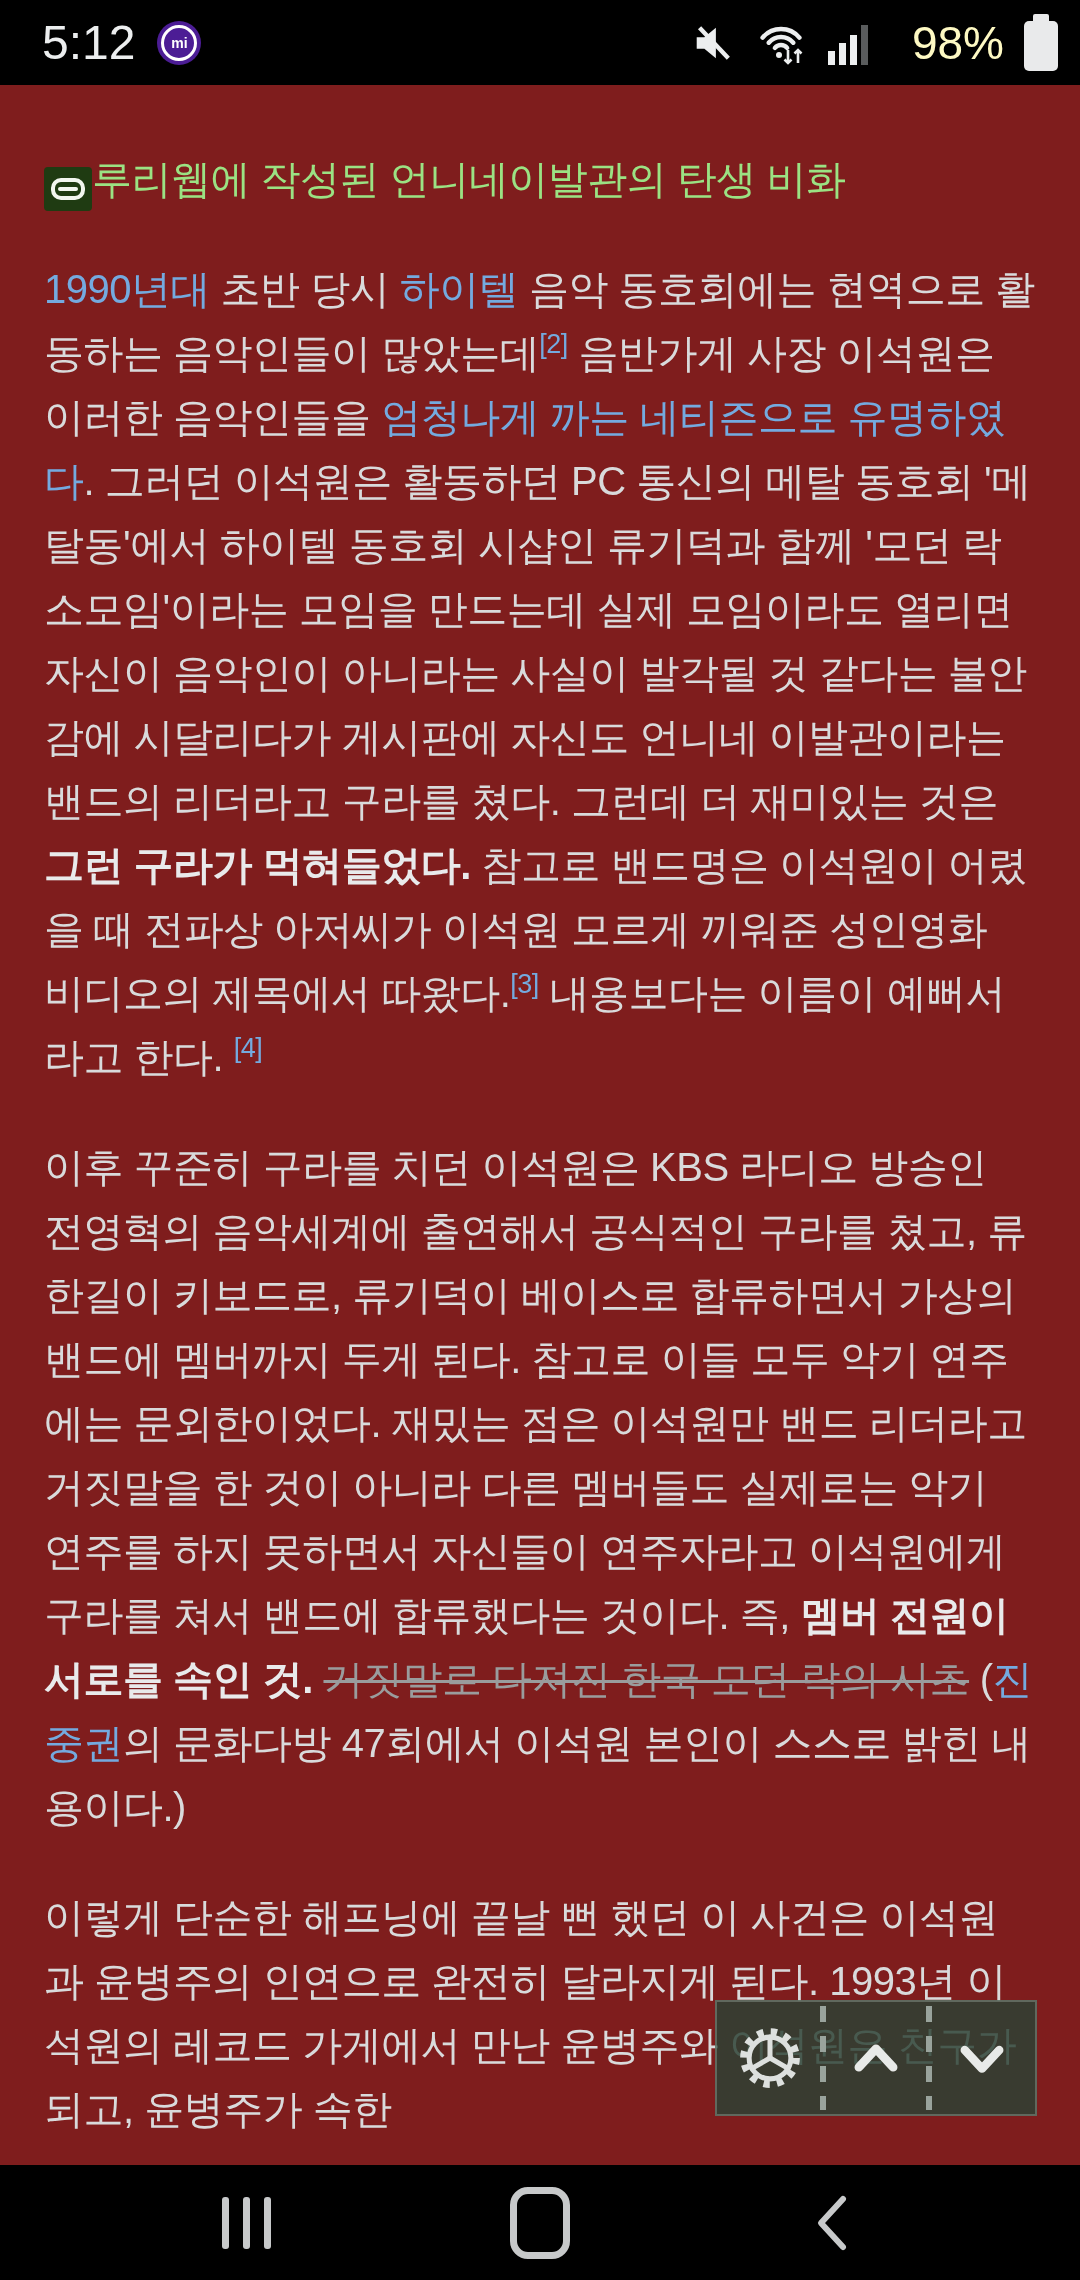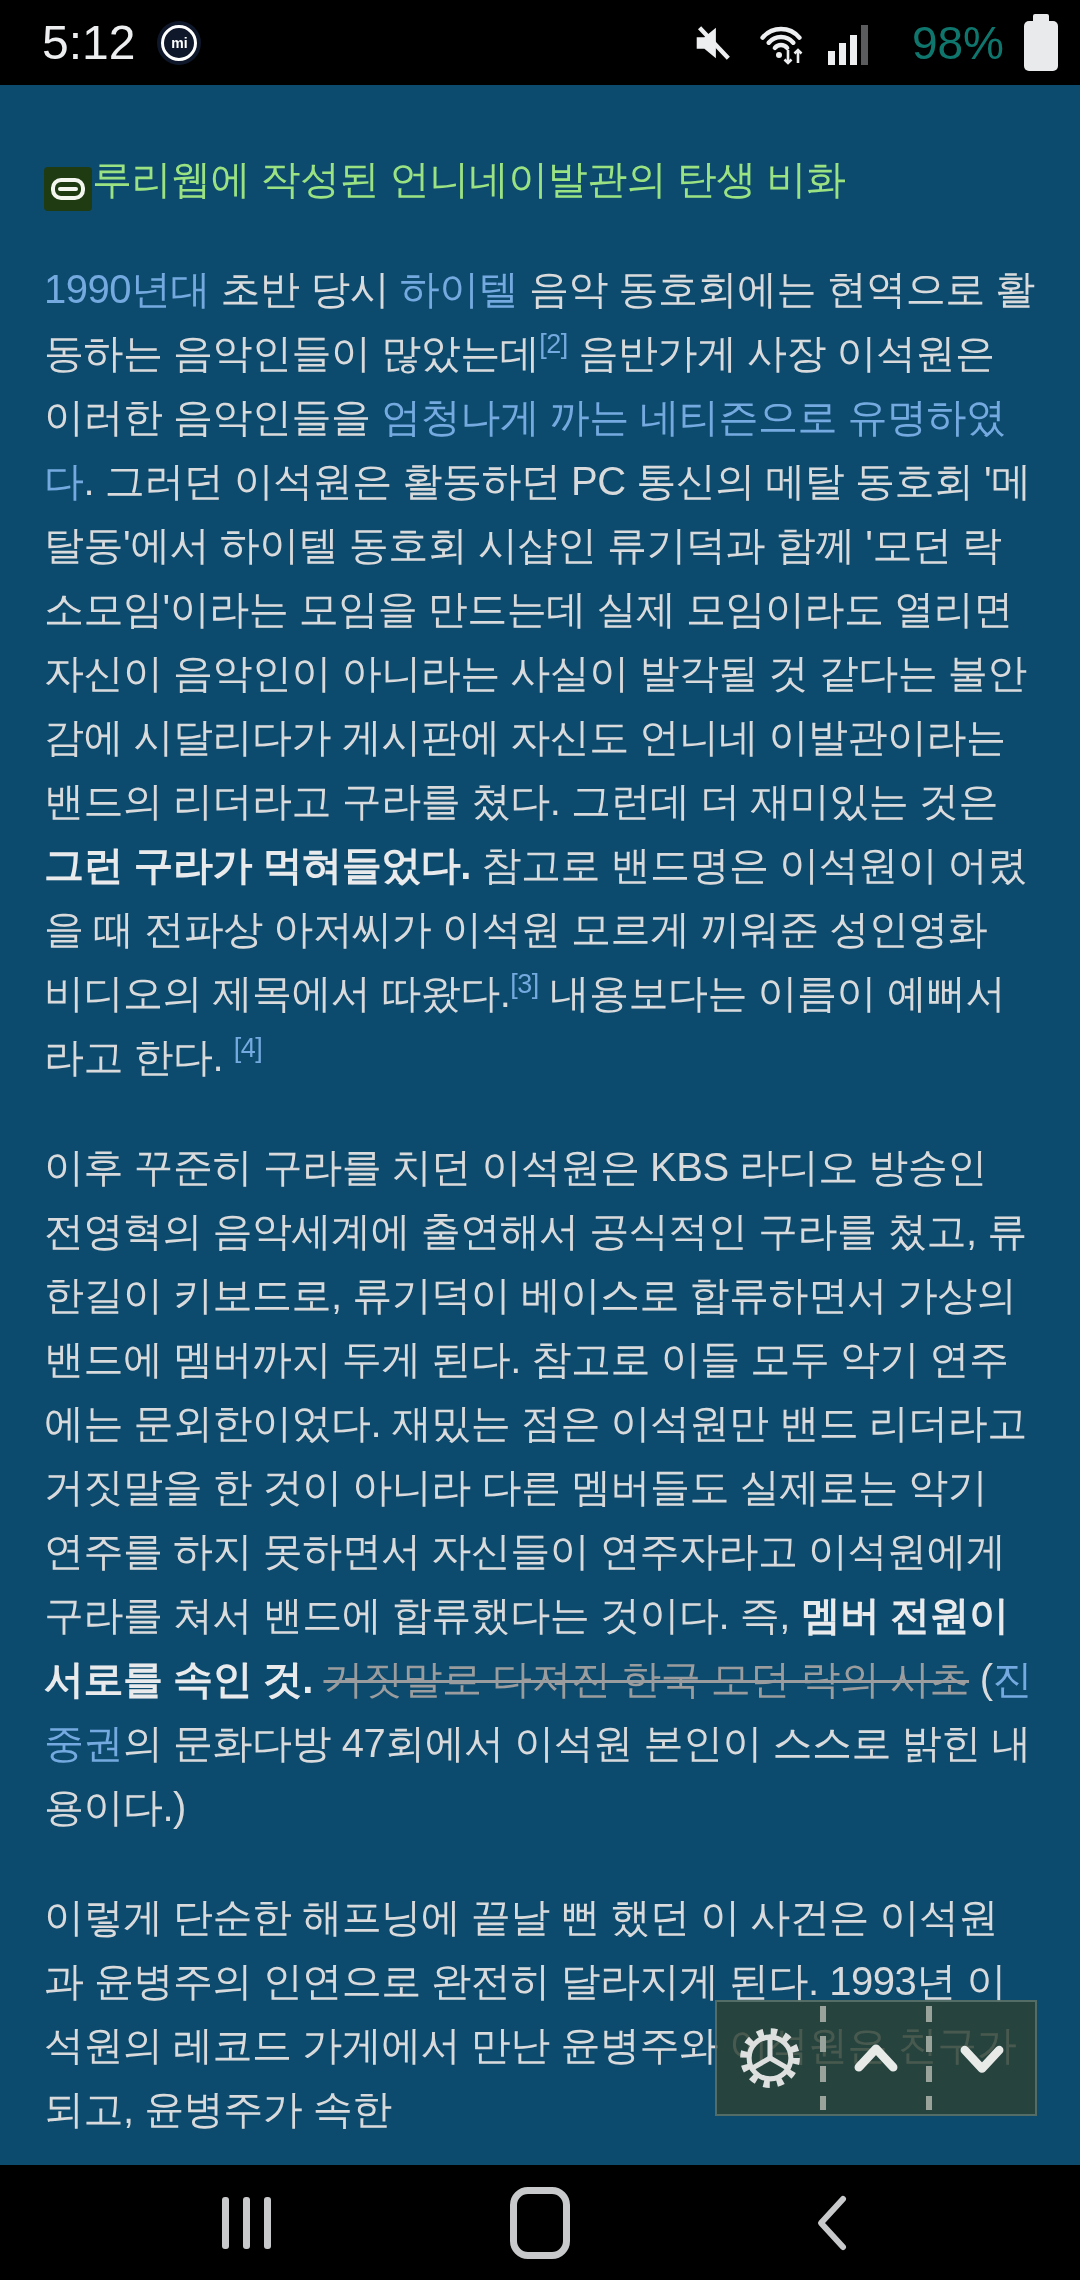--- a/index.html
+++ b/index.html
@@ -3,32 +3,32 @@
 <meta charset="utf-8">
 <style>
   html,body{margin:0;padding:0;}
   body{
     width:1080px;height:2280px;position:relative;overflow:hidden;
     background:#000;font-family:"Liberation Sans","DejaVu Sans",sans-serif;
   }
   
   .status-bar{height:85px;display:flex;align-items:center;padding:0 20px 0 42px;color:#eceeef;}
   .sb-time{font-size:48px;font-weight:400;}
-  .sb-badge{width:44px;height:44px;border-radius:50%;background:#0f172a;margin-left:22px;
+  .sb-badge{width:44px;height:44px;border-radius:50%;background:#4c1d95;margin-left:22px;
     display:flex;align-items:center;justify-content:center;}
   .sb-badge-ring{width:30px;height:30px;border:3px solid #fff;border-radius:50%;
     display:flex;align-items:center;justify-content:center;}
   .sb-badge-txt{font-size:14px;color:#fff;font-weight:bold;line-height:1;}
   .sb-right{margin-left:auto;display:flex;align-items:center;gap:18px;}
-  .sb-pct{font-size:46px;color:#0f766e;margin-left:24px;}
+  .sb-pct{font-size:46px;color:#fef9c3;margin-left:24px;}
   .bat{width:38px;display:flex;flex-direction:column;align-items:center;}
   .bat-nub{width:16px;height:7px;background:#e9eaeb;border-radius:2px 2px 0 0;}
   .bat-body{width:34px;height:50px;background:#e9eaeb;border-radius:5px;}
   
-  .content{position:absolute;top:85px;left:0;right:0;bottom:115px;background:#0c4a6e;
+  .content{position:absolute;top:85px;left:0;right:0;bottom:115px;background:#7f1d1d;
     padding:0 44px;overflow:hidden;}
   .ext{margin-top:62px;font-size:40px;line-height:64px;color:#9be283;letter-spacing:-0.5px;}
   .ext-row{display:block;}
   .link-icon{display:inline-flex;align-items:center;justify-content:center;width:48px;height:44px;
     background:#1f3b12;border-radius:4px;vertical-align:-7px;}
   .link-glyph{width:26px;height:14px;border:4px solid #f2f6ef;border-radius:10px;position:relative;display:block;}
   .link-glyph::after{content:"";position:absolute;left:3px;right:3px;top:50%;transform:translateY(-50%);
     height:4px;background:#f2f6ef;border-radius:2px;}
   .para{margin:46px 0 0;font-size:40px;line-height:64px;color:#d9dadb;letter-spacing:-0.5px;
     word-break:break-all;}

